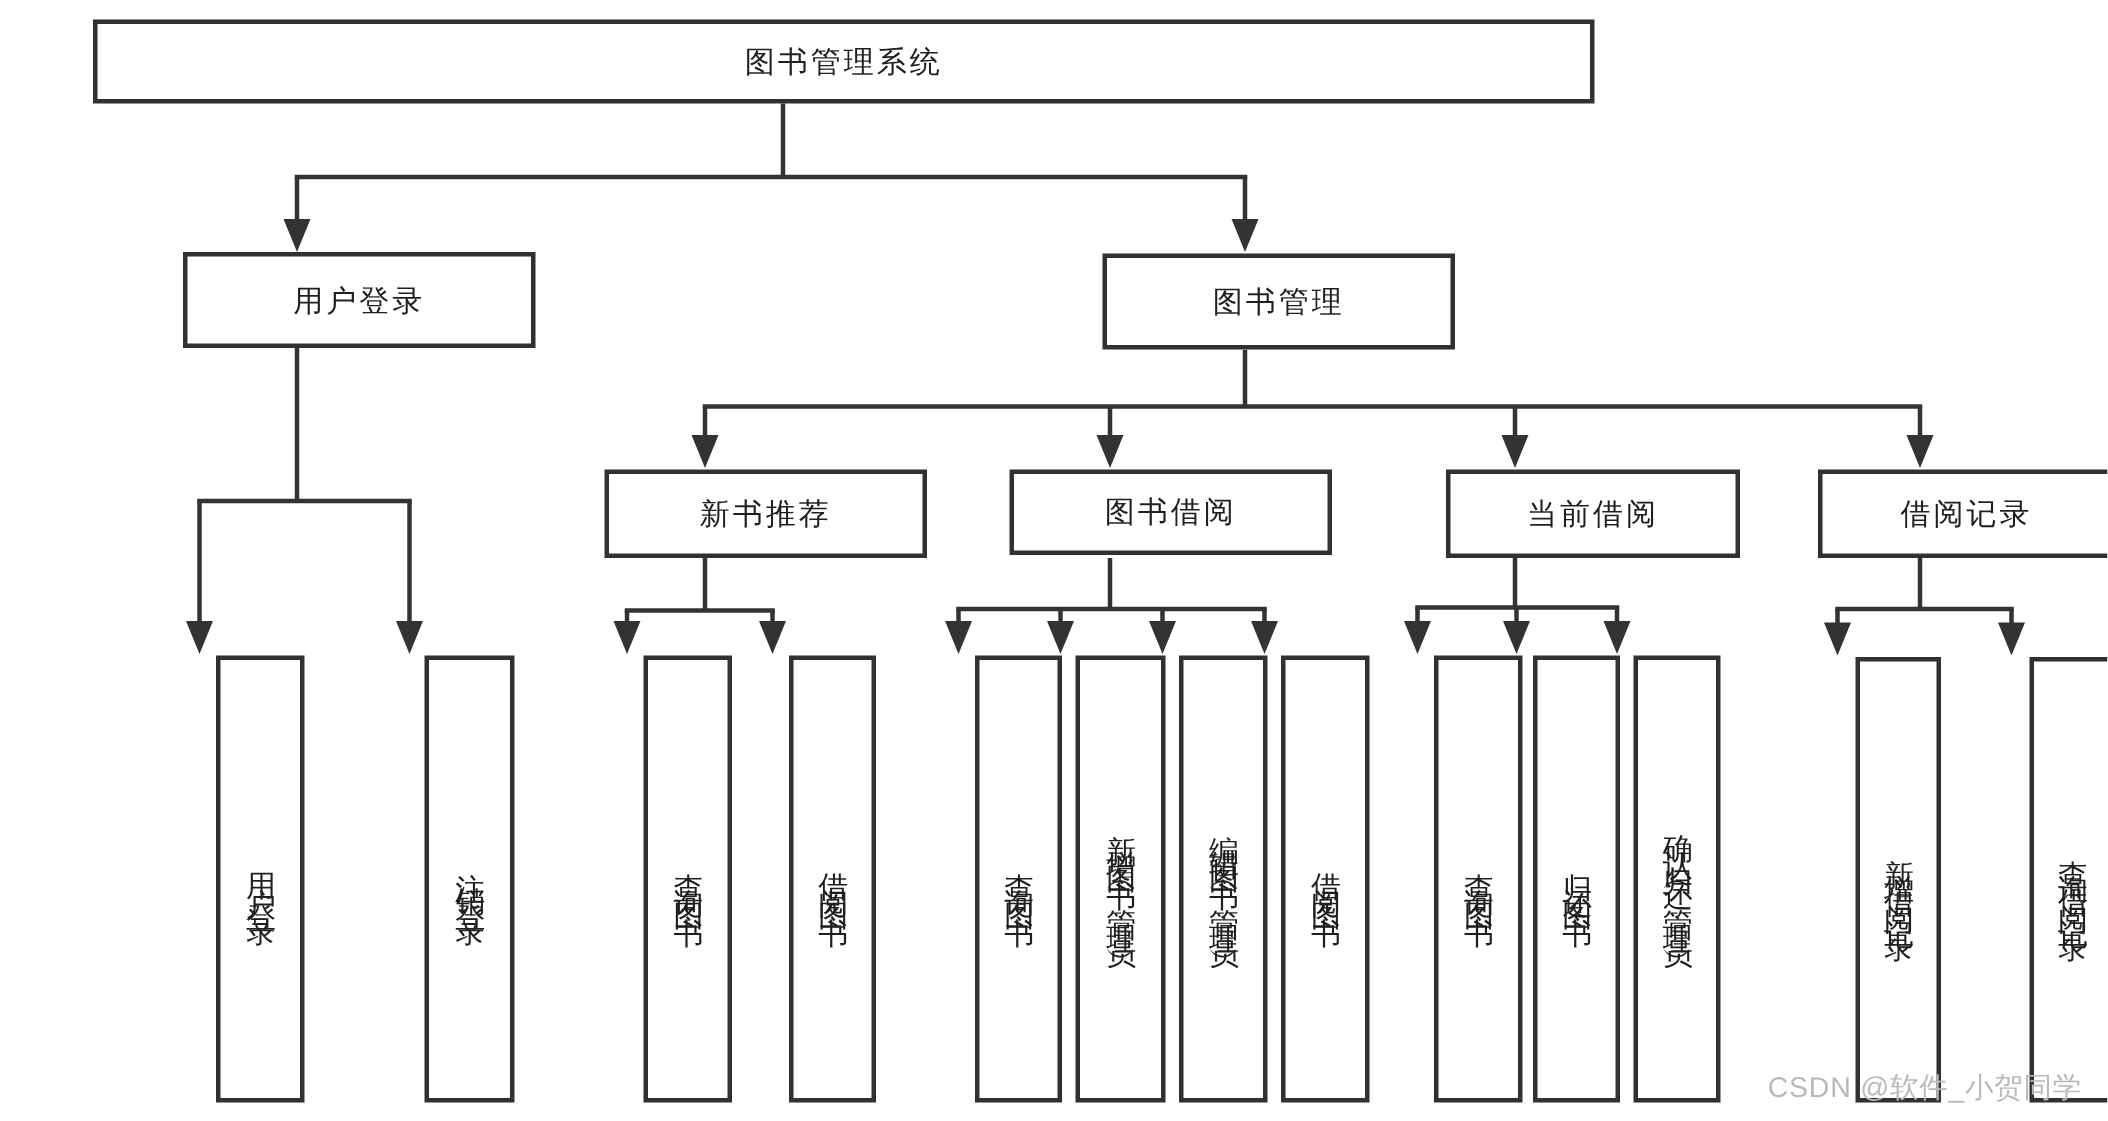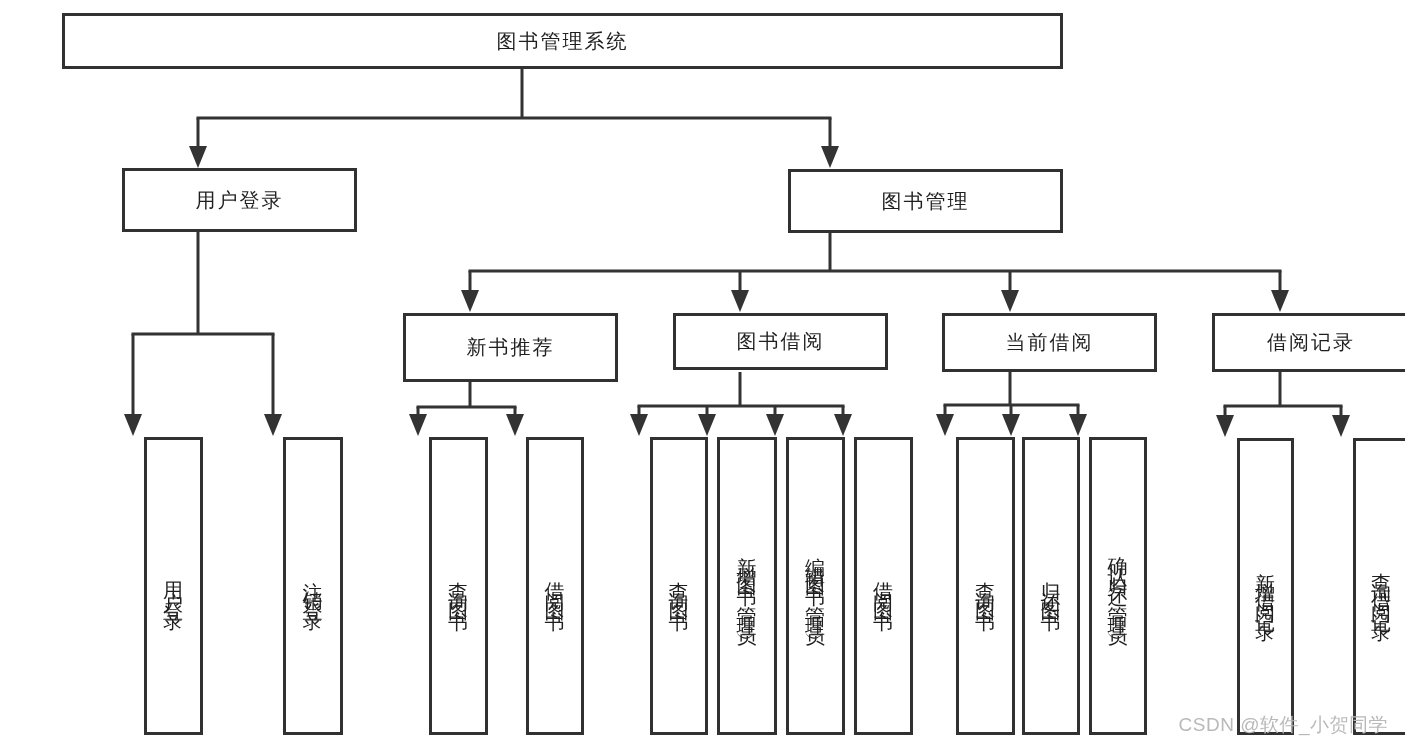--- a/index.html
+++ b/index.html
@@ -96,25 +96,25 @@
       <line x1="1225" y1="406" x2="1225" y2="419"></line>
       <polygon points="1216,415 1234,415 1225,437"></polygon>
       <line x1="1341" y1="406" x2="1341" y2="419"></line>
       <polygon points="1332,415 1350,415 1341,437"></polygon>
     </g>
   </svg>
 
   <div class="node h" style="left:22px;top:13px;width:1001px;height:56px">图书管理系统</div>
 
   <div class="node h" style="left:82px;top:168px;width:235px;height:64px">用户登录</div>
-  <div class="node h" style="left:748px;top:169px;width:275px;height:64px">图书管理</div>
+  <div class="node h" style="left:695px;top:169px;width:235px;height:64px">图书管理</div>
 
-  <div class="node h" style="left:363px;top:313px;width:215px;height:69px">新书推荐</div>
+  <div class="node h" style="left:363px;top:313px;width:215px;height:59px">新书推荐</div>
   <div class="node h" style="left:633px;top:313px;width:215px;height:57px">图书借阅</div>
-  <div class="node h" style="left:902px;top:313px;width:215px;height:59px">当前借阅</div>
+  <div class="node h" style="left:924px;top:313px;width:196px;height:59px">当前借阅</div>
   <div class="node h" style="left:1172px;top:313px;width:198px;height:59px">借阅记录</div>
 
   <div class="node v" style="left:104px;top:437px;width:59px;height:298px">用户登录</div>
   <div class="node v" style="left:243px;top:437px;width:60px;height:298px">注销登录</div>
 
   <div class="node v" style="left:389px;top:437px;width:59px;height:298px">查询图书</div>
   <div class="node v" style="left:486px;top:437px;width:58px;height:298px">借阅图书</div>
 
   <div class="node v" style="left:610px;top:437px;width:58px;height:298px">查询图书</div>
   <div class="node v" style="left:677px;top:437px;width:60px;height:298px">新增图书（管理员）</div>

